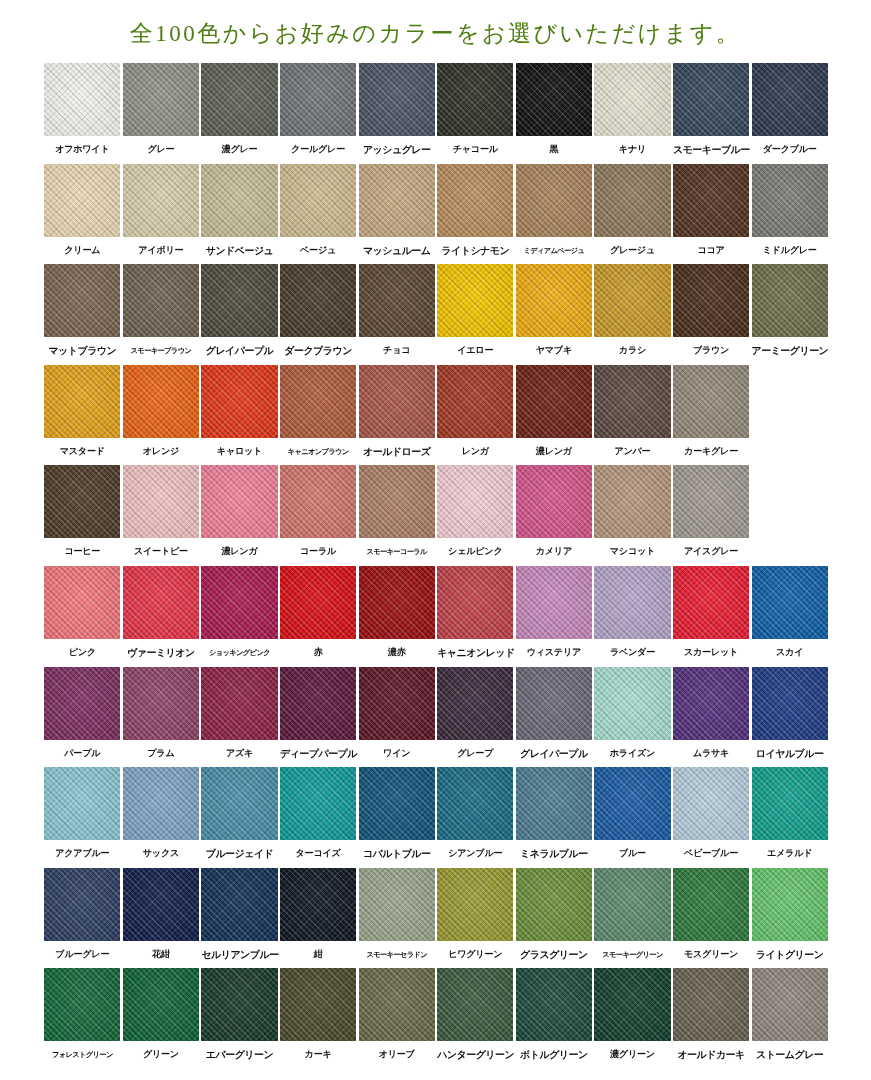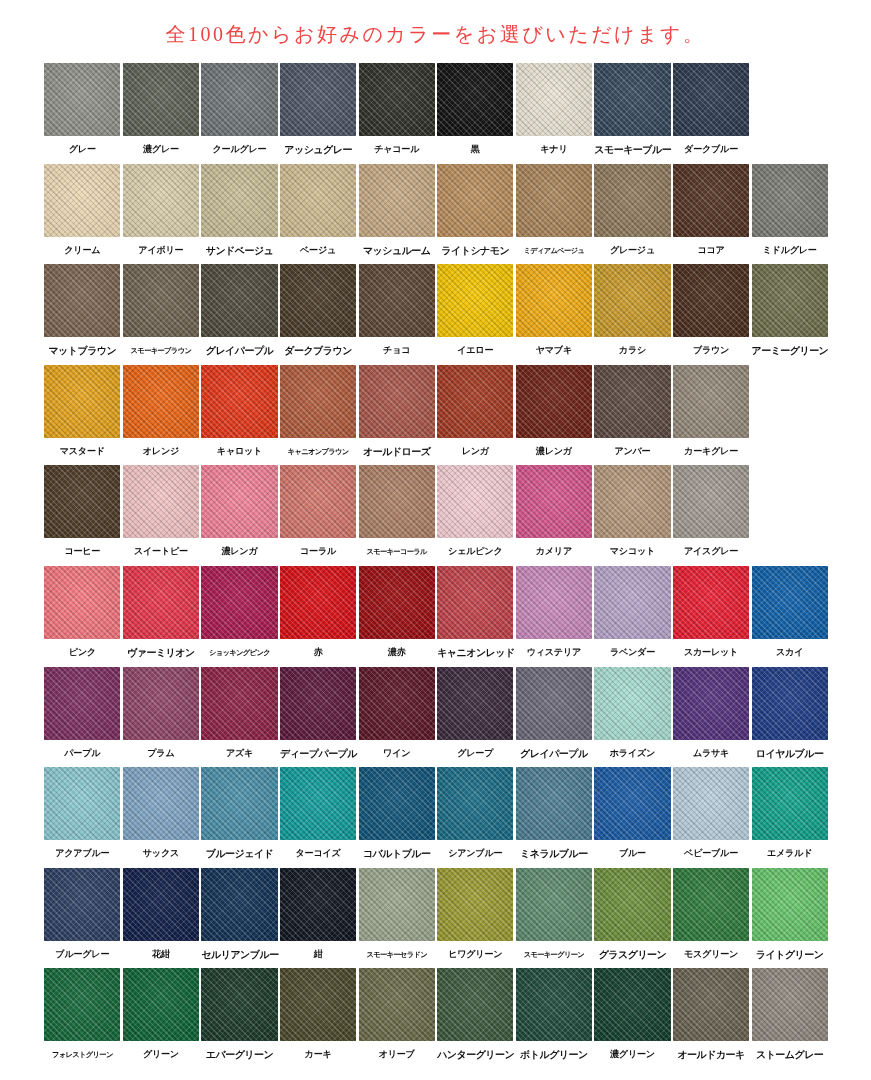--- a/index.html
+++ b/index.html
@@ -24,24 +24,24 @@
   }
 
   
   .heading {
     position: absolute;
     top: 14px;
     left: 0;
     width: 871px;
     text-align: center;
     font-family: "Liberation Serif", "DejaVu Serif", serif;
-    font-size: 20px;
+    font-size: 23px;
     line-height: 40px;
     letter-spacing: 2.5px;
-    color: #ef4444;
+    color: #4d7c0f;
     white-space: nowrap;
     font-weight: 400;
   }
 
   
   .grid {
     position: absolute;
     top: 63px;
     left: 43px;
     width: 786px;
@@ -138,20 +138,24 @@
 </head>
 <body>
 
 <div class="page">
 
   <div class="heading">全100色からお好みのカラーをお選びいただけます。</div>
 
   <div class="grid" id="swatch-grid">
       <div class="row">
         <div class="cell">
+          <div class="swatch" style="background-color: rgb(243, 242, 236);"></div>
+          <div class="label">オフホワイト</div>
+        </div>
+        <div class="cell">
           <div class="swatch" style="background-color: rgb(143, 145, 136);"></div>
           <div class="label">グレー</div>
         </div>
         <div class="cell">
           <div class="swatch" style="background-color: rgb(93, 97, 84);"></div>
           <div class="label">濃グレー</div>
         </div>
         <div class="cell">
           <div class="swatch" style="background-color: rgb(111, 116, 118);"></div>
           <div class="label">クールグレー</div>
@@ -486,28 +490,28 @@
         </div>
         <div class="cell">
           <div class="swatch" style="background-color: rgb(154, 165, 140);"></div>
           <div class="label shrink2">スモーキーセラドン</div>
         </div>
         <div class="cell">
           <div class="swatch" style="background-color: rgb(154, 154, 51);"></div>
           <div class="label">ヒワグリーン</div>
         </div>
         <div class="cell">
+          <div class="swatch" style="background-color: rgb(109, 143, 60);"></div>
+          <div class="label shrink">グラスグリーン</div>
+        </div>
+        <div class="cell">
           <div class="swatch" style="background-color: rgb(94, 138, 110);"></div>
           <div class="label shrink2">スモーキーグリーン</div>
         </div>
         <div class="cell">
-          <div class="swatch" style="background-color: rgb(109, 143, 60);"></div>
-          <div class="label shrink">グラスグリーン</div>
-        </div>
-        <div class="cell">
           <div class="swatch" style="background-color: rgb(46, 122, 60);"></div>
           <div class="label">モスグリーン</div>
         </div>
         <div class="cell">
           <div class="swatch" style="background-color: rgb(102, 196, 107);"></div>
           <div class="label shrink">ライトグリーン</div>
         </div>
       </div>
       <div class="row">
         <div class="cell">

